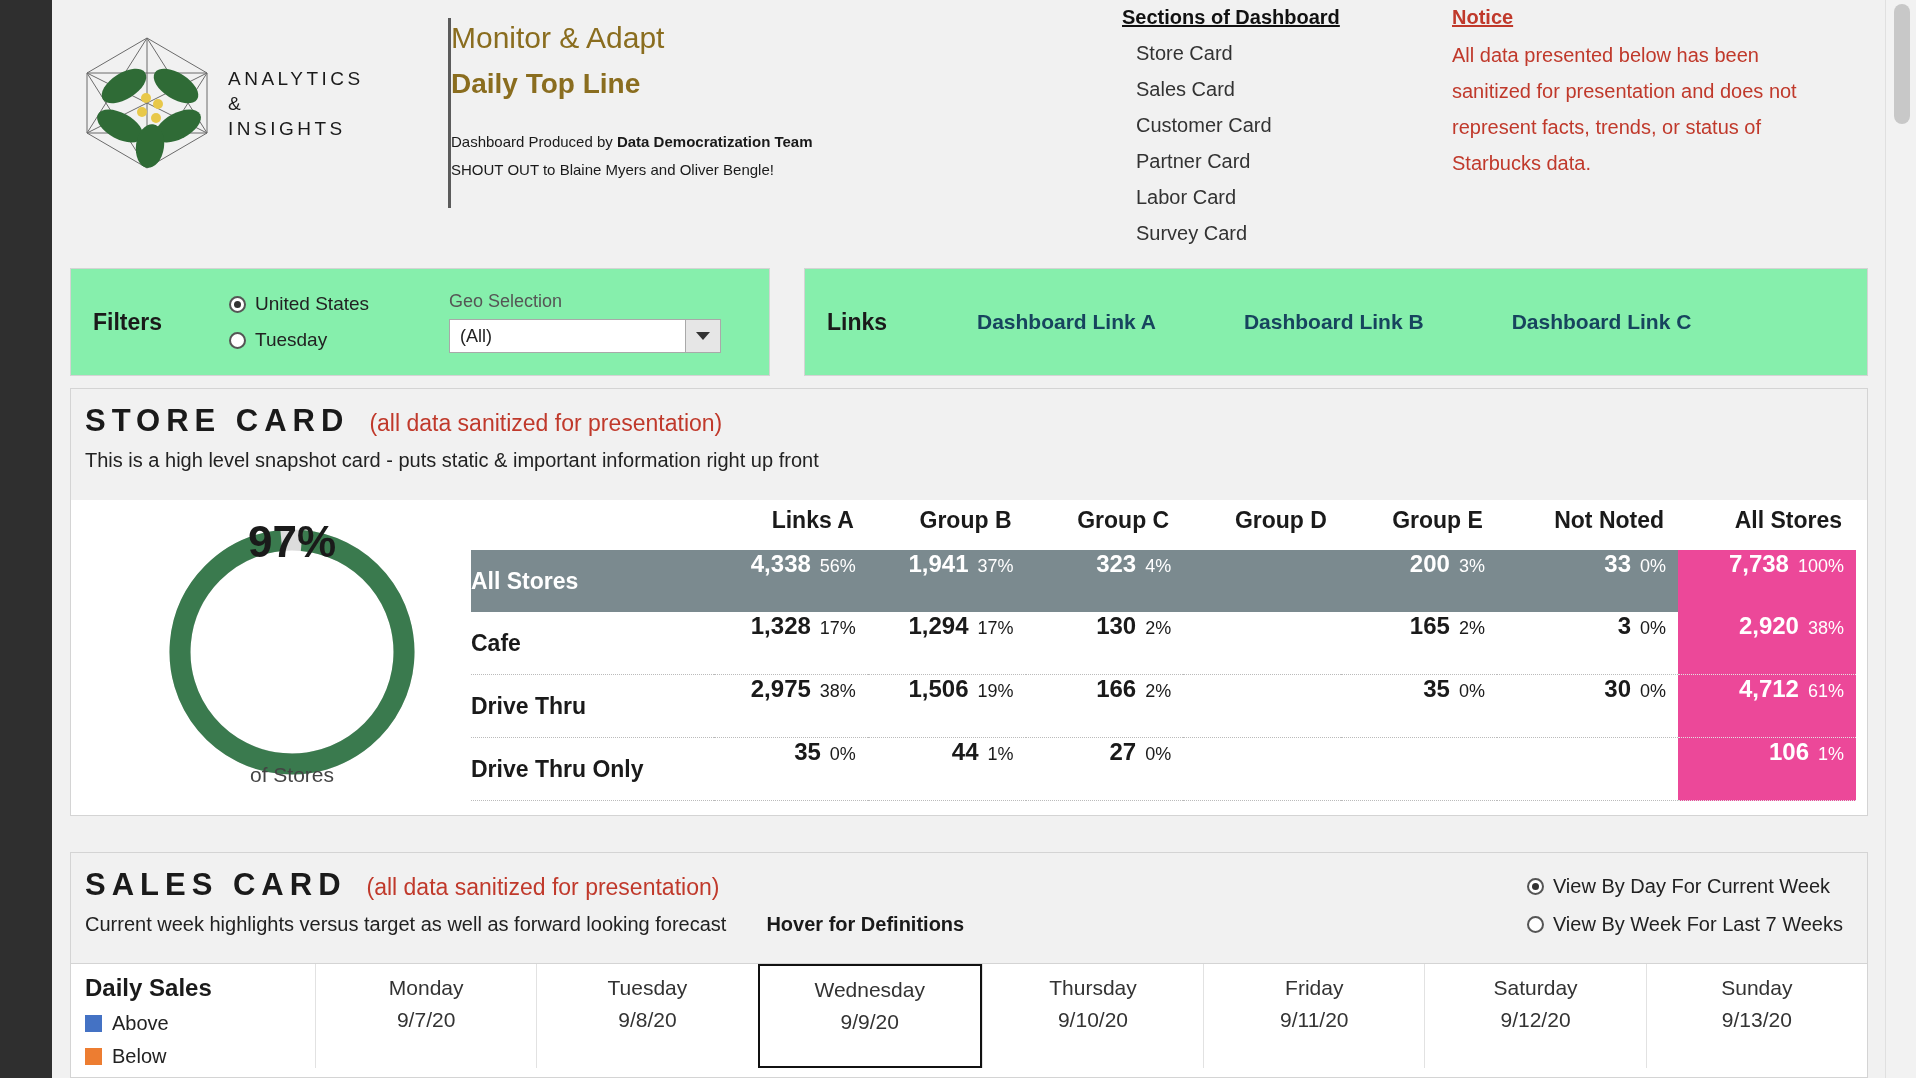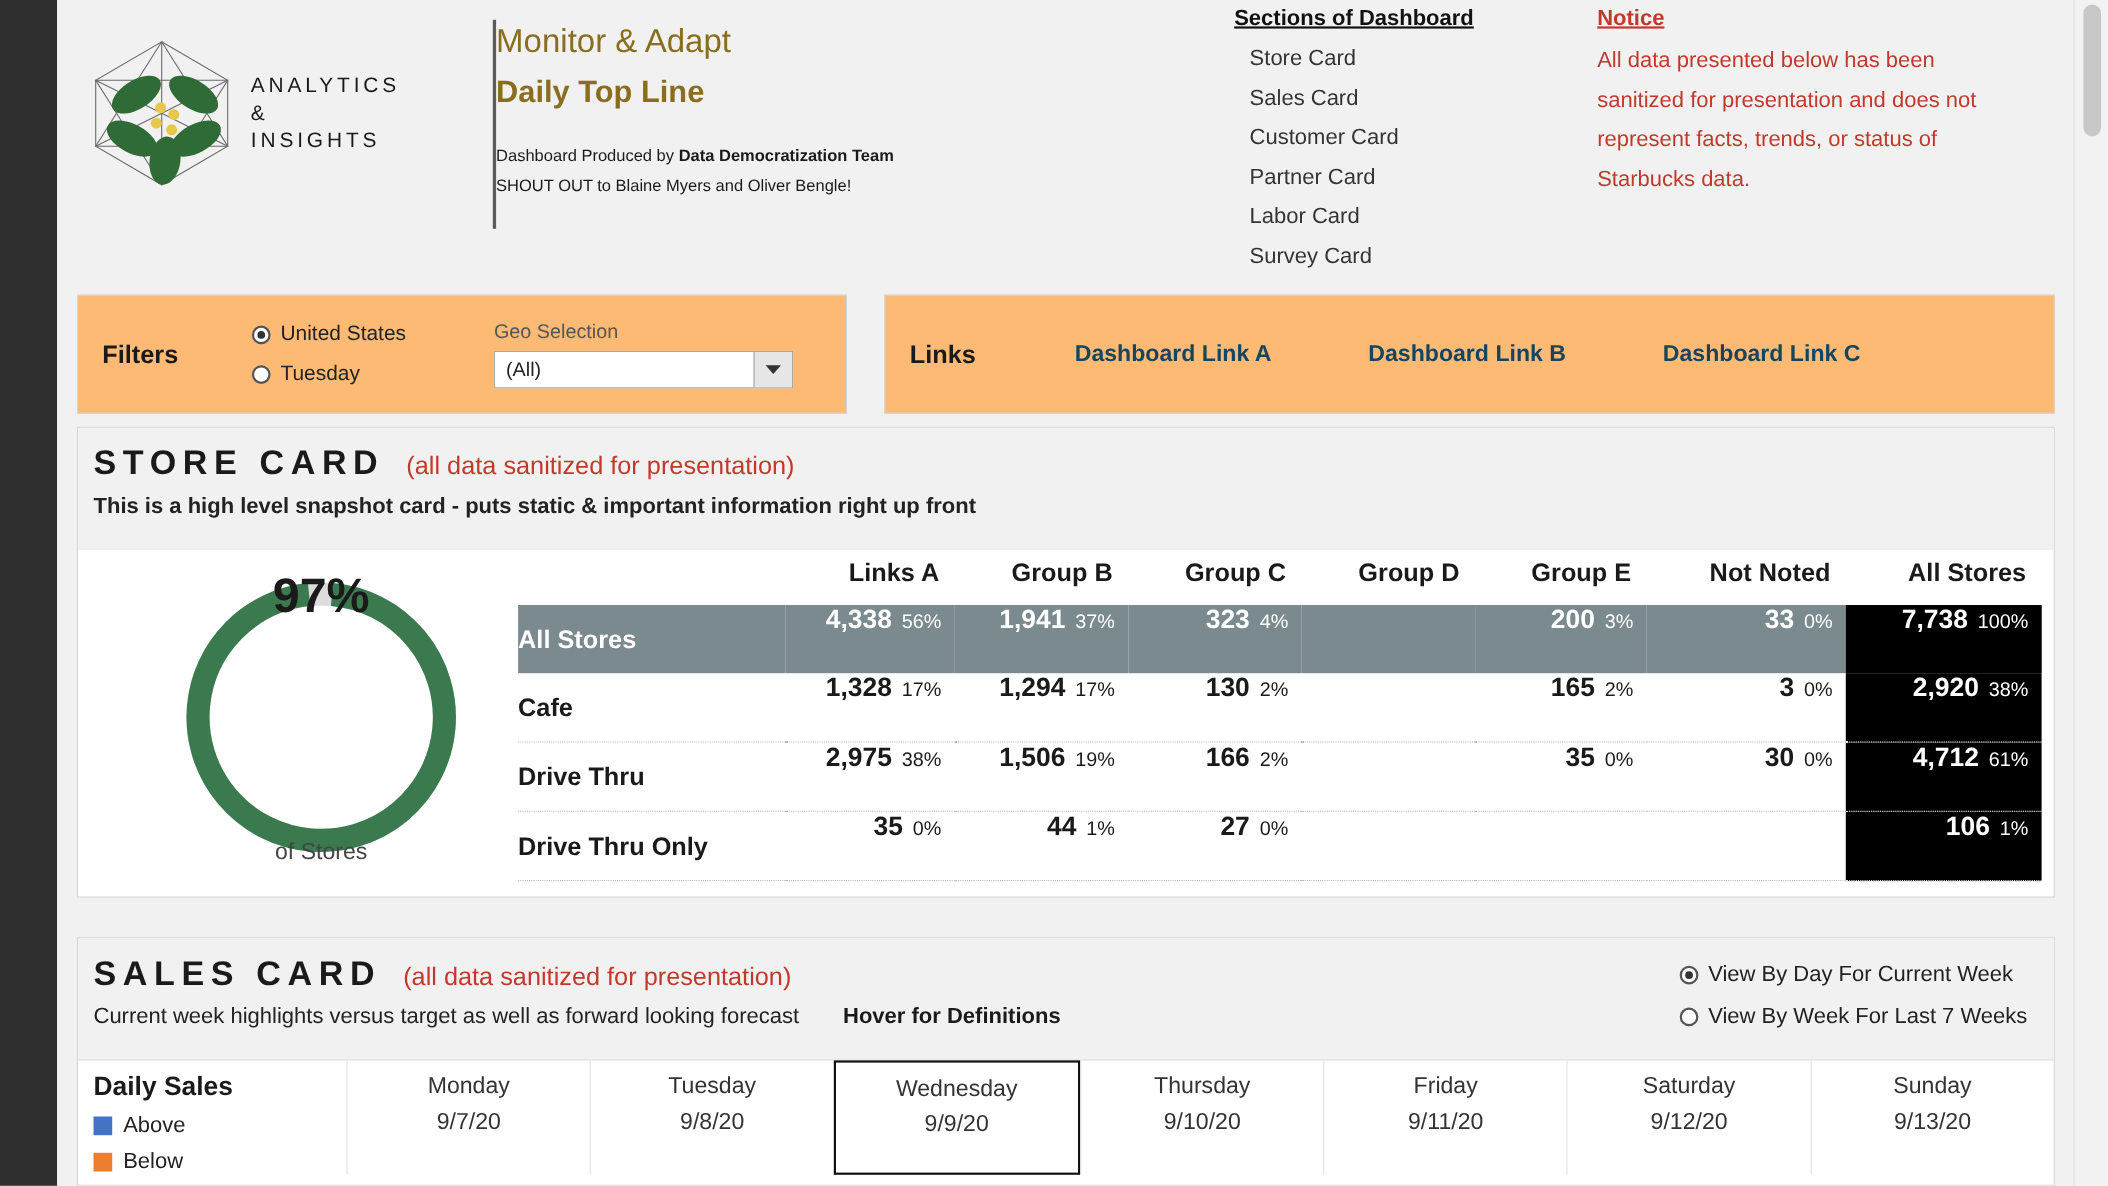--- a/index.html
+++ b/index.html
@@ -83,21 +83,21 @@
   }
   .notice-body {
     font-size: 20px; color: #c0392b; line-height: 36px; margin-top: 8px;
   }
 
   
   .row-cards {
     position: absolute; left: 0; top: 268px; width: 1834px; height: 110px;
   }
   .card {
-    background: #fdba74; border: 1px solid #d4d4d4; box-sizing: border-box;
+    background: #86efac; border: 1px solid #d4d4d4; box-sizing: border-box;
   }
   .filters-card {
     position: absolute; left: 18px; top: 0; width: 700px; height: 108px;
     display: flex; align-items: center;
   }
   .filters-label {
     font-size: 23px; font-weight: 700; color: #1a1a1a; margin-left: 22px;
     width: 130px;
   }
   .radio-group { margin-left: 6px; width: 210px; }
@@ -145,21 +145,21 @@
   .store-card {
     position: absolute; left: 18px; top: 388px; width: 1798px; height: 428px;
     background: #ffffff; border: 1px solid #d4d4d4; box-sizing: border-box;
   }
   .sc-head { padding: 14px 0 0 14px; background: #f1f1f1; }
   .sc-title-row { display: flex; align-items: baseline; }
   .sc-title {
     font-size: 31px; font-weight: 700; letter-spacing: 6px; color: #1a1a1a;
   }
   .sc-sanitized { font-size: 23px; color: #c0392b; margin-left: 20px; }
-  .sc-desc { font-size: 20px; color: #222; margin-top: 10px; padding-bottom: 28px; font-weight: bold; }
+  .sc-desc { font-size: 20px; color: #222; margin-top: 10px; padding-bottom: 28px; }
 
   table.sc-table {
     border-collapse: collapse; position: absolute; left: 400px; top: 112px;
     width: 1385px;
     font-size: 21px;
   }
   table.sc-table th {
     font-weight: 700; color: #1a1a1a; font-size: 23px; text-align: right;
     padding: 6px 14px 16px 14px; white-space: nowrap;
   }
@@ -170,21 +170,21 @@
   }
   .val { font-size: 24px; font-weight: 700; }
   .pct { font-size: 18px; margin-left: 9px; }
   .rowlabel {
     font-size: 23px; font-weight: 700; text-align: left; padding-left: 12px;
     white-space: nowrap;
   }
   tr.total-row { background: #7b8a8f; color: #ffffff; }
   tr.total-row .rowlabel { color: #ffffff; }
   tr.data-row { color: #1a1a1a; border-bottom: 1px dotted #bbb; }
-  td.allstores-col { background: #000000; color: #ffffff; }
+  td.allstores-col { background: #ec4899; color: #ffffff; }
   tr.data-row td.allstores-col { border-bottom: 1px dotted #e4e4e4; }
 
   .donut-wrap {
     position: absolute; left: 86px; top: 128px; width: 270px; height: 270px;
   }
   .donut-center {
     position: absolute; left: 0; top: 0; width: 270px; height: 270px;
     display: flex; flex-direction: column; align-items: center; justify-content: space-between;
   }
   .donut-pct { font-size: 44px; font-weight: 700; color: #1a1a1a; }

